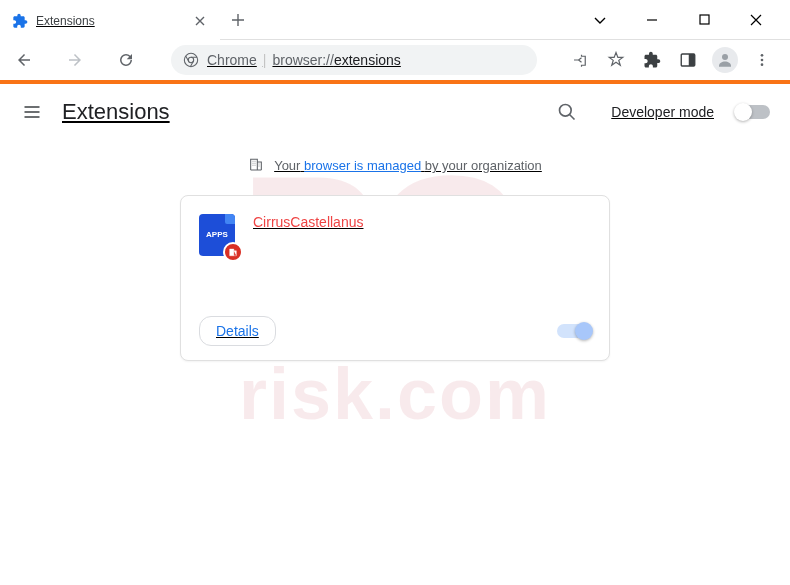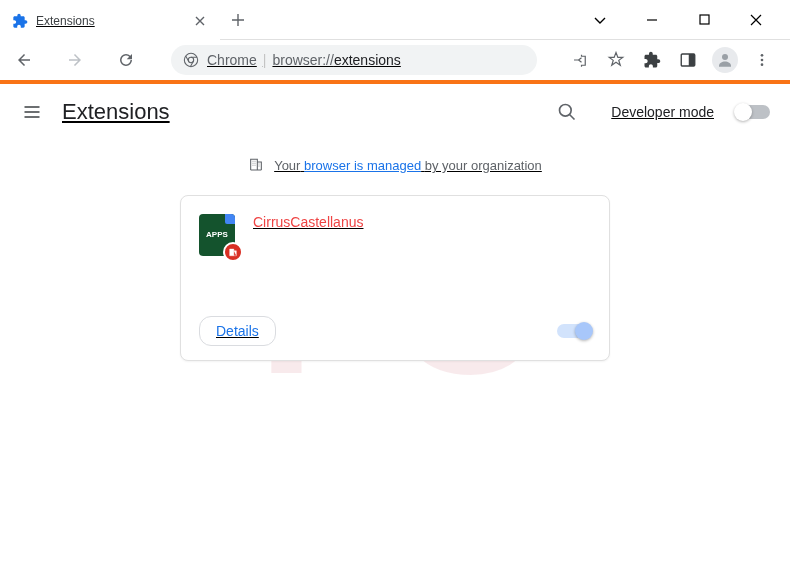--- a/index.html
+++ b/index.html
@@ -42,21 +42,21 @@
 .toggle.locked .toggle-knob { background: #a8c7fa; right: -2px; left: auto; }
 .toggle.locked { background: #d2e3fc; }
 
 
 .content { padding: 16px 0; display: flex; flex-direction: column; align-items: center; }
 .managed-banner { display: flex; align-items: center; gap: 10px; font-size: 13px; color: #5f6368; margin-bottom: 20px; }
 .managed-banner a { color: #1a73e8; text-decoration: underline; }
 .ext-card { width: 430px; background: #fff; border: 1px solid #e0e0e0; border-radius: 8px; padding: 18px 18px 14px 18px; box-shadow: 0 1px 2px rgba(0,0,0,0.05); }
 .ext-top { display: flex; align-items: flex-start; gap: 18px; min-height: 90px; }
 .ext-icon-wrap { position: relative; width: 36px; height: 42px; }
-.ext-icon { width: 36px; height: 42px; background: #14532d; border-radius: 4px 4px 4px 4px; position: relative; }
+.ext-icon { width: 36px; height: 42px; background: #1d4ed8; border-radius: 4px 4px 4px 4px; position: relative; }
 .ext-icon::before { content: ''; position: absolute; top: 0; right: 0; width: 10px; height: 10px; background: #4285f4; border-radius: 0 4px 0 2px; }
 .ext-icon-label { position: absolute; top: 16px; left: 0; right: 0; text-align: center; font-size: 8px; color: #fff; font-weight: 600; }
 .ext-badge { position: absolute; bottom: -6px; right: -8px; width: 20px; height: 20px; background: #d93025; border-radius: 50%; display: flex; align-items: center; justify-content: center; border: 2px solid #fff; }
 .ext-name { font-size: 14px; color: #ef4444; }
 .ext-bottom { display: flex; align-items: center; justify-content: space-between; margin-top: 12px; }
 .details-btn { padding: 6px 16px; border: 1px solid #dadce0; border-radius: 12px; background: #fff; color: #1a73e8; font-size: 14px; cursor: pointer; }
 
 
 .watermark { position: absolute; top: 50%; left: 50%; transform: translate(-50%, -45%); pointer-events: none; opacity: 0.08; z-index: 0; }
 .watermark-main { font-size: 210px; font-weight: 700; color: #b00020; line-height: 0.7; white-space: nowrap; letter-spacing: -8px; }
@@ -174,20 +174,21 @@
           <circle cx="12" cy="5" r="2" fill="#5f6368"></circle>
           <circle cx="12" cy="12" r="2" fill="#5f6368"></circle>
           <circle cx="12" cy="19" r="2" fill="#5f6368"></circle>
         </svg>
     </div>
   </div>
 </div>
 
 <div class="watermark">
   <div class="watermark-main">PC</div>
+  <div class="watermark-sub">risk.com</div>
 </div>
 
 <div class="page-header">
   <div class="hamburger">
     <svg width="20" height="20" viewBox="0 0 24 24">
         <path stroke="#3c4043" stroke-width="2" d="M3 6h18M3 12h18M3 18h18"></path>
       </svg>
   </div>
   <div class="page-title">Extensions</div>
   <div class="search-btn">

